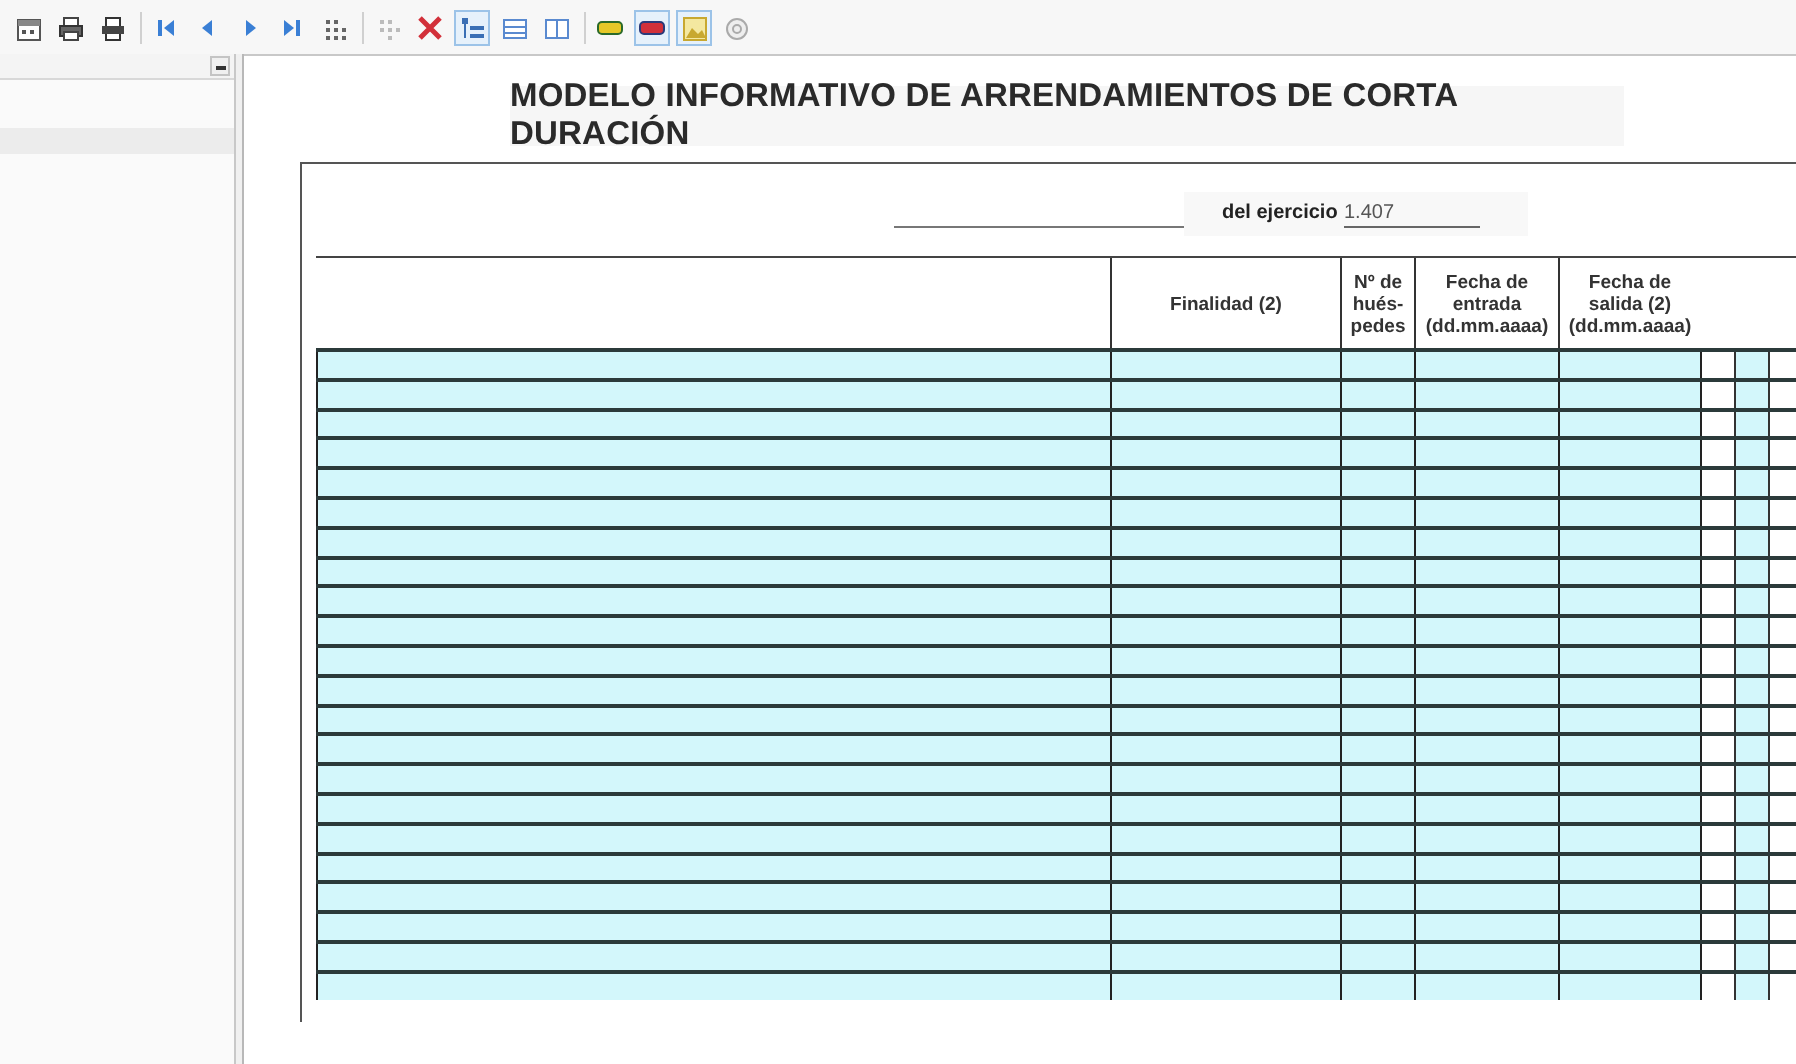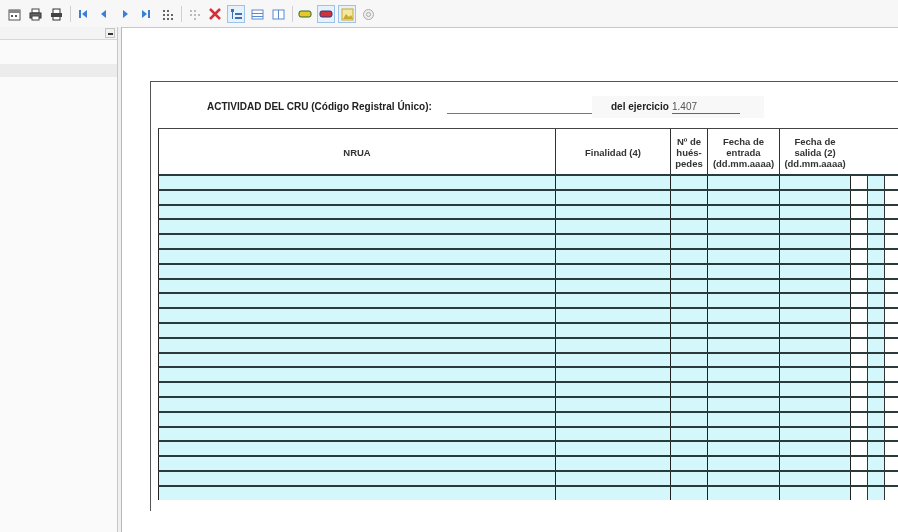--- a/index.html
+++ b/index.html
@@ -211,37 +211,36 @@
   <div class="left-panel">
     <div class="left-header">
       <div class="collapse-btn"></div>
     </div>
     <div class="left-selected"></div>
   </div>
   <div class="splitter"></div>
 
   <div class="doc-view"></div>
 
+  <div class="title-bar">
+    <span class="title-text">MODELO INFORMATIVO DE ARRENDAMIENTOS DE CORTA DURACIÓN</span>
+  </div>
 
   <div class="form-frame"></div>
 
-  <span class="cru-label">ACTIVIDAD DEL CRU (Código Registral Único):</span>
   <div class="cru-line"></div>
 
   <div class="ejercicio-bg"></div>
   <span class="ejercicio-label">del ejercicio</span>
   <span class="ejercicio-value">1.407</span>
 
   <div class="grid">
     <div class="grid-header" id="grid-header">
-        <div class="hcell" style="left: 0px; width: 397px;">
-          <span>NRUA</span>
-        </div>
         <div class="hcell" style="left: 397px; width: 115px;">
-          <span>Finalidad (4)</span>
+          <span>Finalidad (2)</span>
         </div>
         <div class="hcell" style="left: 512px; width: 37px;">
           <span>Nº de
 hués-
 pedes</span>
         </div>
         <div class="hcell" style="left: 549px; width: 72px;">
           <span>Fecha de
 entrada
 (dd.mm.aaaa)</span>

